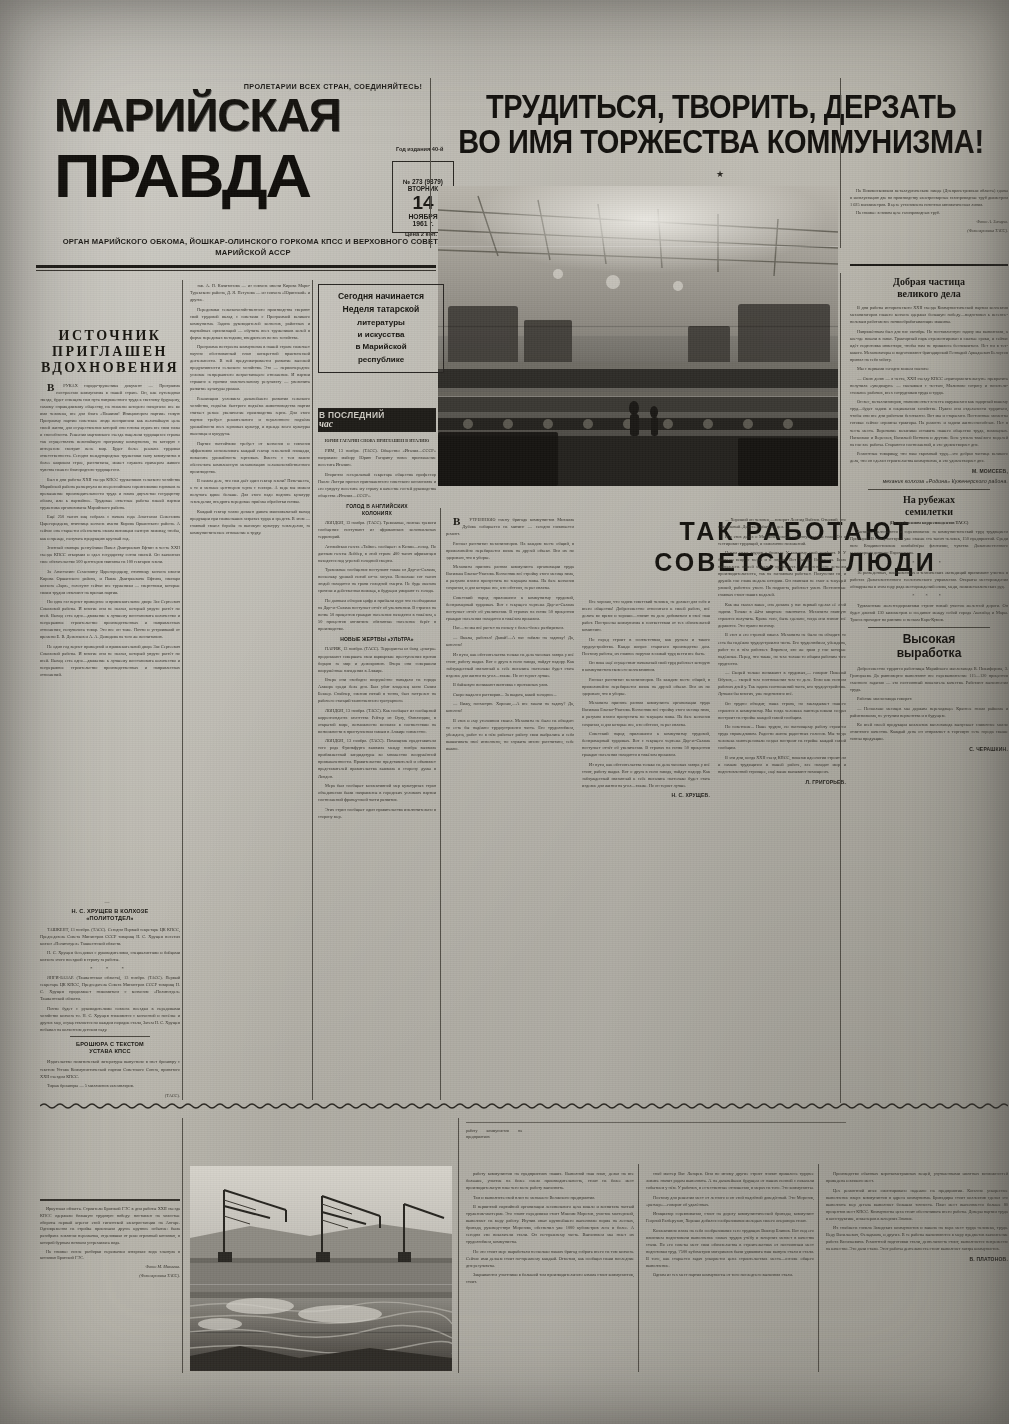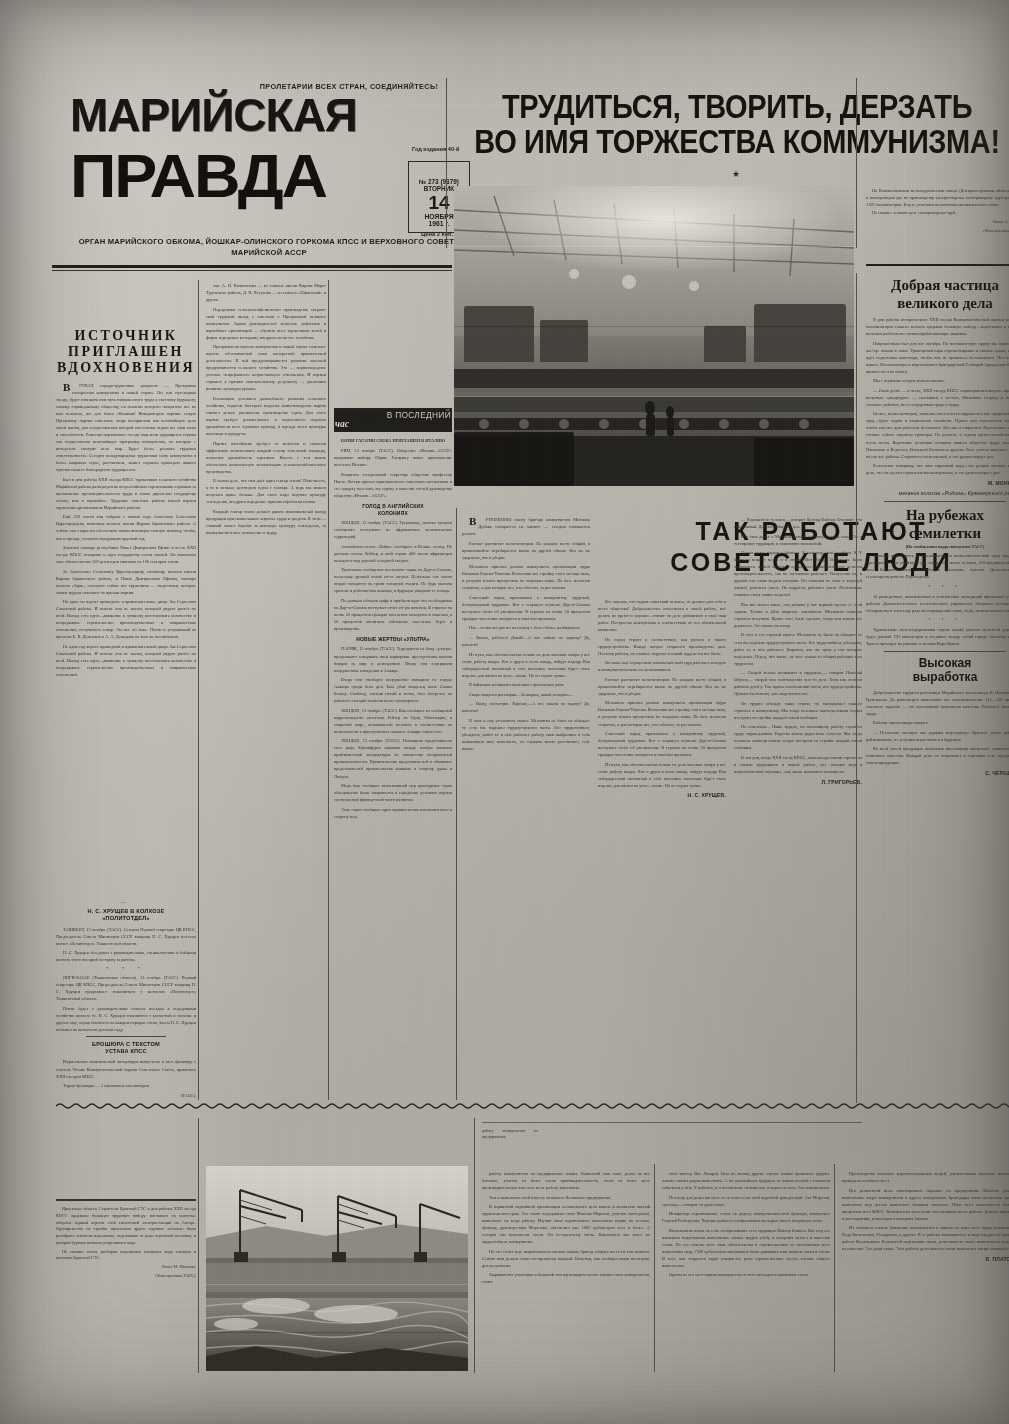--- a/index.html
+++ b/index.html
@@ -12,21 +12,21 @@
       radial-gradient(ellipse at 85% 80%, rgba(0,0,0,.13), rgba(0,0,0,0) 60%),
       linear-gradient(100deg, #c2bfb6 0%, #b4b1a8 38%, #bdbab1 62%, #aca99f 100%);
   }
   .grain{position:absolute;inset:0;pointer-events:none;opacity:.40;
     background-image:
       repeating-linear-gradient(0deg, rgba(0,0,0,.05) 0px, rgba(0,0,0,.05) 1px, rgba(255,255,255,.04) 1px, rgba(255,255,255,.04) 2px),
       repeating-linear-gradient(90deg, rgba(0,0,0,.035) 0px, rgba(0,0,0,.035) 1px, rgba(255,255,255,.03) 1px, rgba(255,255,255,.03) 3px);
   }
   .vig{position:absolute;inset:0;pointer-events:none;
     box-shadow:inset 0 0 120px rgba(60,58,54,.55), inset 0 0 40px rgba(60,58,54,.35);}
-  .sheet{position:absolute;left:34px;top:18px;width:973px;height:1388px;}
+  .sheet{position:absolute;left:18px;top:18px;width:973px;height:1388px;}
 
   
   .prolet{position:absolute;left:200px;top:64px;width:230px;text-align:center;
     font-family:"Liberation Sans",sans-serif;font-weight:bold;font-size:7.2px;
     letter-spacing:.4px;color:#1d1b18;}
   .mast1{position:absolute;left:36px;top:74px;width:400px;
     font-family:"Liberation Sans",sans-serif;font-weight:bold;font-size:46px;
     letter-spacing:-1px;color:#15130f;line-height:1;text-shadow:.6px .6px 0 rgba(0,0,0,.5);}
   .mast2{position:absolute;left:36px;top:127px;width:400px;
     font-family:"Liberation Sans",sans-serif;font-weight:bold;font-size:62px;
@@ -73,22 +73,22 @@
   .ctr{text-align:center;text-indent:0 !important;}
 
   
   .promo{position:absolute;left:300px;top:266px;width:116px;border:1px solid #262320;
     padding:5px 4px 6px;text-align:center;background:rgba(255,255,255,.05);}
   .promo .ln{font-family:"Liberation Sans",sans-serif;font-weight:bold;font-size:8.6px;
     line-height:1.55;color:#16140f;}
   .promo .ln.sm{font-size:8px;}
   .lastbar{position:absolute;left:300px;top:390px;width:116px;height:22px;
     border:1px solid #221f1b;background:#1e1c18;overflow:hidden;}
-  .lastbar .t1{position:absolute;left:0;top:1px;width:100%;text-align:right;
-    font-family:"Liberation Sans",sans-serif;font-weight:normal;font-size:8.4px;
+  .lastbar .t1{position:absolute;left:0;top:1px;width:100%;text-align:left;
+    font-family:"Liberation Sans",sans-serif;font-weight:bold;font-size:8.4px;
     color:#cdcac2;letter-spacing:.3px;}
   .lastbar .t2{position:absolute;left:0;top:10px;width:100%;text-align:left;
     font-family:"Liberation Serif",serif;font-style:italic;font-weight:bold;
     font-size:9.5px;color:#ddd9d1;}
 
   
   .photo{position:absolute;overflow:hidden;background:#6d6a63;}
   .pcap{position:absolute;font-size:4.3px;line-height:1.58;color:#34312a;text-align:justify;}
   .pcap p{margin:0 0 2px;text-indent:6px;}
   .pcap .credit{text-align:right;text-indent:0;font-style:italic;}
@@ -100,21 +100,21 @@
 
   
   .bothead{position:absolute;left:470px;top:1112px;width:420px;text-align:center;
     font-family:"Liberation Serif",serif;font-style:italic;font-weight:bold;
     font-size:27px;letter-spacing:5px;color:#15130f;}
   .wavy{position:absolute;height:7px;overflow:hidden;}
   .wavy svg{display:block;}
 
   .subhl{font-family:"Liberation Sans",sans-serif;font-weight:bold;font-size:5.6px;
     text-align:center;line-height:1.3;color:#16140f;margin:4px 0 3px;letter-spacing:.2px;}
-  .rhl{font-family:"Liberation Serif",serif;font-weight:bold;font-size:15px;
+  .rhl{font-family:"Liberation Serif",serif;font-weight:bold;font-size:10px;
     text-align:center;line-height:1.2;color:#15130f;}
   .rhl.sans{font-family:"Liberation Sans",sans-serif;font-size:12px;}
   .note{font-size:4.2px;text-align:center;font-weight:bold;color:#2c2923;margin:2px 0 3px;}
   .sep{height:1px;background:#4a473f;margin:4px 18px;}
   .sep.sm{margin:3px 30px;}
   .stars{text-align:center;font-size:5px;letter-spacing:6px;color:#2f2c26;margin:3px 0;}
   .vline{position:absolute;width:1px;background:#514e46;}
 </style>
 </head>
 <body>
@@ -304,20 +304,28 @@
   <div class="col body" style="left:172px;top:264px;width:120px;">
     <p>зав. А. П. Капитонова — из совхоза имени Кирова Мари-Турекского района, Д. Я. Петухова — из совхоза «Юринский» и другие.</p>
     <p>Передовики сельскохозяйственного производства сверяют свой трудовой вклад с советами с Программой великого коммунизма. Задача руководителей колхозов, районных и партийных организаций — обучить всех тружеников колей в форме передовых методами, внедрить их во все хозяйства.</p>
     <p>Программа построена коммунизма в нашей стране намечает научно обоснованный план конкретной практической деятельности. В ней предусматривается развитие высокой продуктивности сельского хозяйства. Это — первоочередное условие непрерывного возрастающего отношения. И партии страшно к прочим замечательному результату — увеличить развитие культуры урожая.</p>
     <p>Решающим условием дальнейшего развития сельского хозяйства, подъёма быстрого подъёма животноводства партия считает резкое увеличение производства зерна. Для этого партия требует решительного и неуклонного подъёма урожайности всех зерновых культур, и прежде всего культуры пшеницы и кукурузы.</p>
     <p>Партия настойчиво требует от колхозов и совхозов эффективно использовать каждый гектар земельной площади, повысить урожайность зерновых. Вместе с тем важно обеспечить комплексную механизацию сельскохозяйственного производства.</p>
     <p>В самом деле, что нам даёт один гектар земли? Пять-шесть, а то и меньше центнеров зерна с гектара. А ведь мы можем получать вдвое больше. Для этого надо поднять культуру земледелия, внедрять передовые приёмы обработки почвы.</p>
     <p>Каждый гектар земли должен давать максимальный выход продукции при наименьших затратах труда и средств. В этом — главный смысл борьбы за высокую культуру земледелия, за коммунистическое отношение к труду.</p>
   </div>
 
+  <div class="promo">
+    <div class="ln">Сегодня начинается</div>
+    <div class="ln">Неделя татарской</div>
+    <div class="ln sm">литературы</div>
+    <div class="ln sm">и искусства</div>
+    <div class="ln sm">в Марийской</div>
+    <div class="ln sm">республике</div>
+  </div>
   <div class="lastbar">
     <div class="t1">В ПОСЛЕДНИЙ</div>
     <div class="t2">час</div>
   </div>
 
   <div class="col" style="left:300px;top:420px;width:118px;">
     <div class="body">
       <p class="ctr" style="font-weight:bold;font-size:4.2px;">ЮРИЙ ГАГАРИН СНОВА ПРИГЛАШЕН В ИТАЛИЮ</p>
       <p>РИМ, 13 ноября. (ТАСС). Общество «Италия—СССР» направило майору Юрию Гагарину новое приглашение посетить Италию.</p>
       <p>Вторично генеральный секретарь общества профессор Паоло Ластри просил приглашенного советского космонавта и его супругу посетить эту страну в качестве гостей руководства общества «Италия—СССР».</p>

